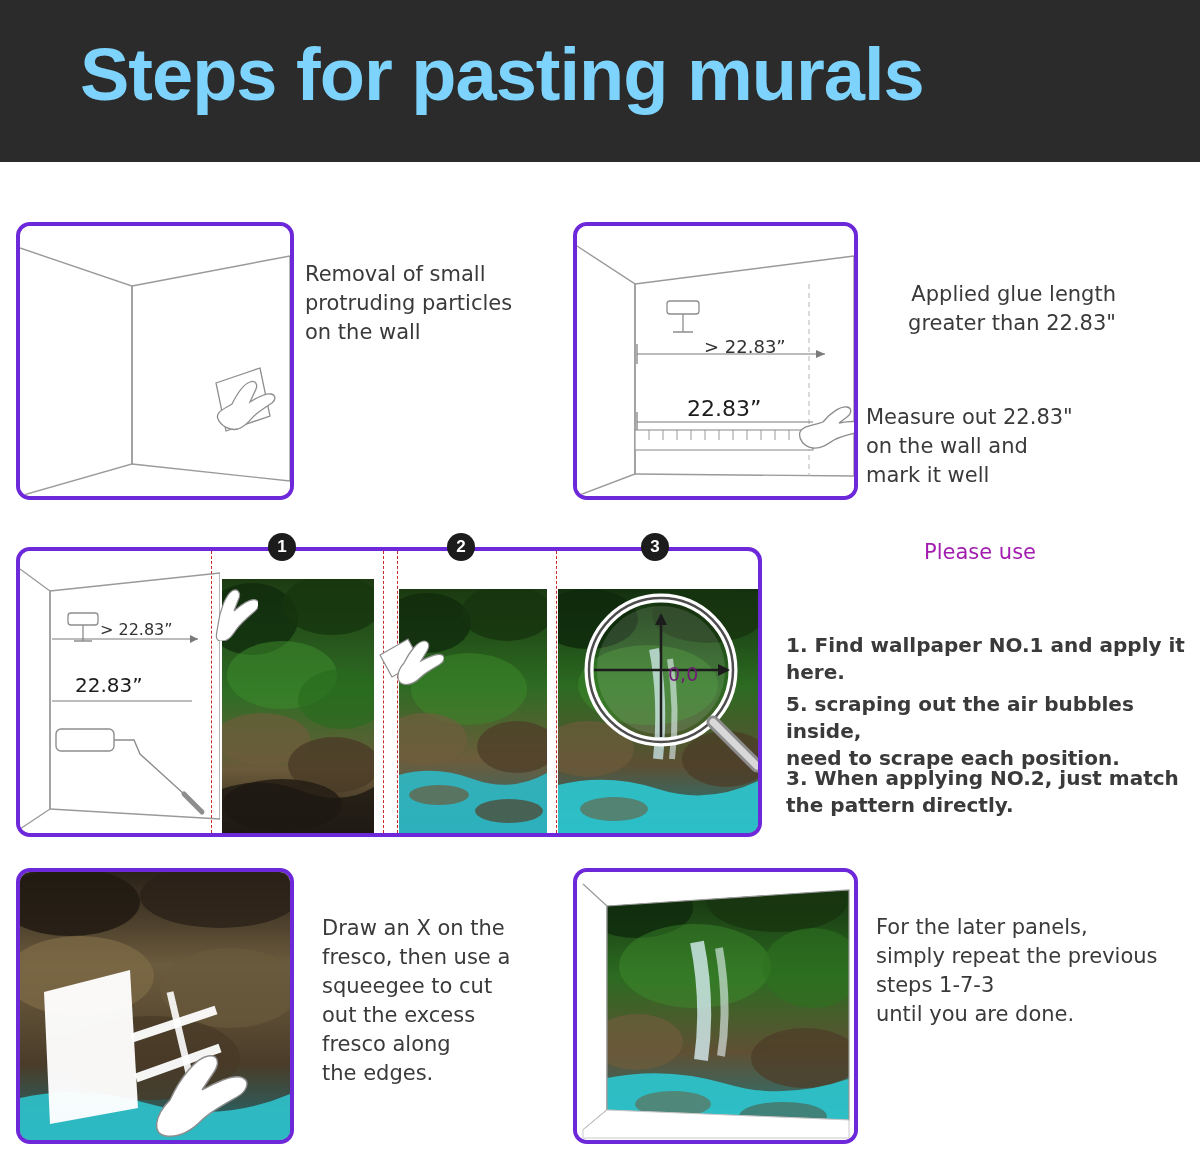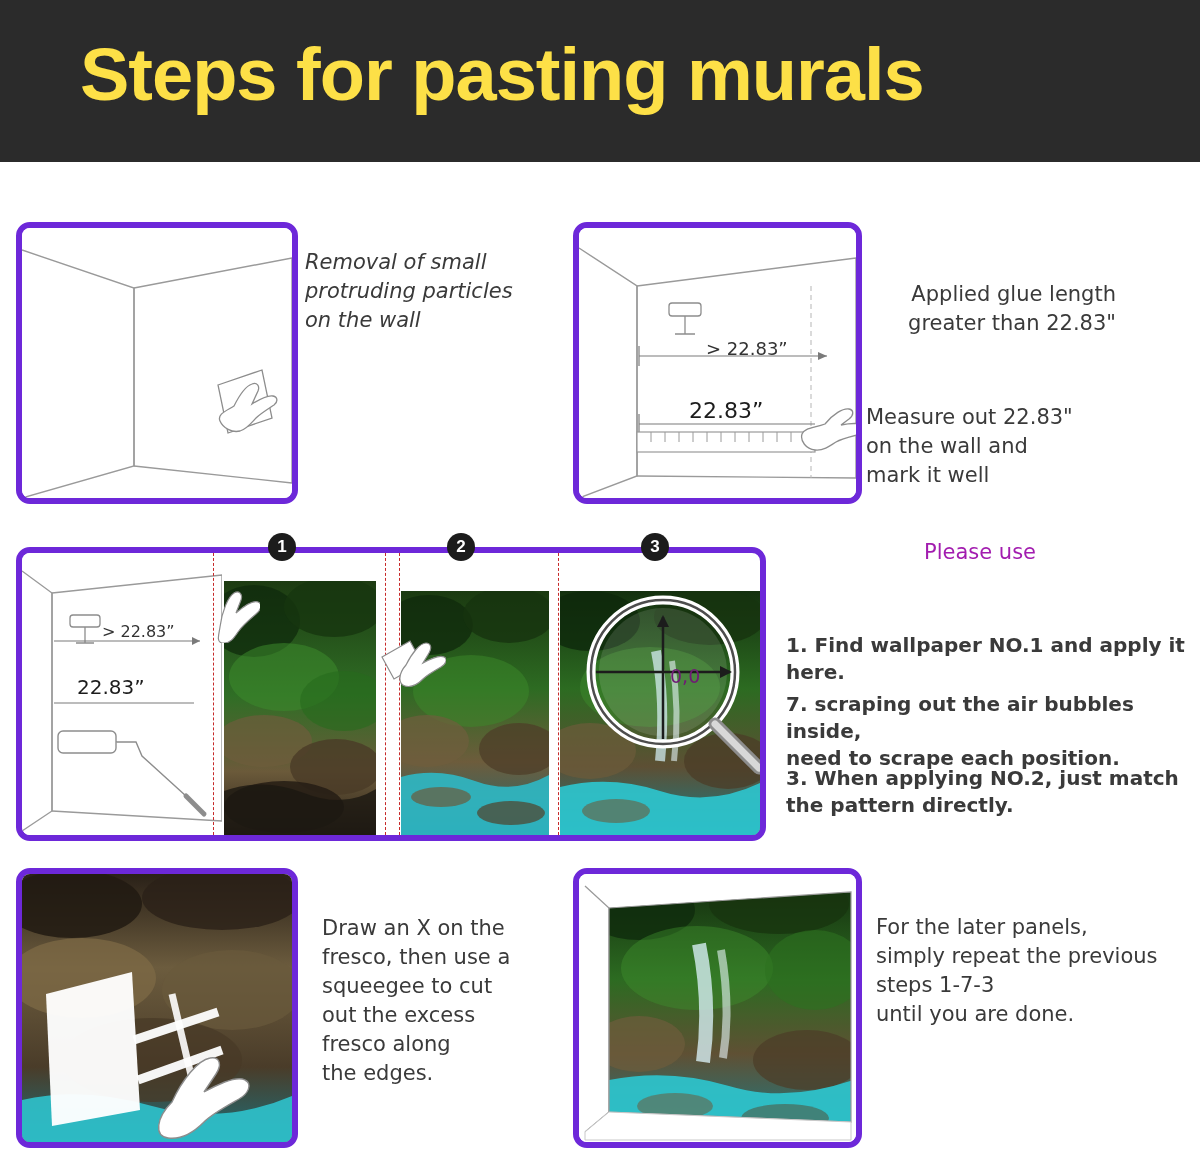--- a/index.html
+++ b/index.html
@@ -23,30 +23,30 @@
     width: 1200px;
     height: 162px;
     background: #2b2b2b;
   }
   .header-title {
     position: absolute;
     left: 80px;
     top: 32px;
     font-size: 74px;
     font-weight: bold;
-    color: #fde047;
+    color: #7dd3fc;
     font-family: "Liberation Sans", sans-serif;
     letter-spacing: -1px;
     white-space: nowrap;
   }
 
   
   .panel {
     position: absolute;
-    border: 6px solid #6d28d9;
+    border: 4px solid #6d28d9;
     border-radius: 14px;
     background: #ffffff;
     overflow: hidden;
   }
 
   .txt {
     position: absolute;
     font-size: 21px;
     line-height: 29px;
     color: #3a3a3a;
@@ -63,21 +63,21 @@
   
   #panel-3 { left: 16px; top: 547px; width: 738px; height: 282px; }
 
   
   #panel-4 { left: 16px; top: 868px; width: 270px; height: 268px; }
 
   
   #panel-5 { left: 573px; top: 868px; width: 277px; height: 268px; }
 
   
-  #text-1 { left: 305px; top: 248px; width: 250px; font-style: italic; }
+  #text-1 { left: 305px; top: 260px; width: 250px; }
   #text-2a { left: 866px; top: 280px; width: 250px; text-align: right; }
   #text-2b { left: 866px; top: 403px; width: 250px; }
   #text-4 { left: 322px; top: 914px; width: 230px; }
   #text-5 { left: 876px; top: 913px; width: 310px; }
 
   
   .r3-title {
     position: absolute;
     left: 770px;
     top: 538px;
@@ -323,21 +323,21 @@
 </div>
 
 <div class="step-marker" id="marker-1">1</div>
 <div class="step-marker" id="marker-2">2</div>
 <div class="step-marker" id="marker-3">3</div>
 
 <div class="r3-title">
   <span>Please use</span><br>
 </div>
 <div class="r3-item" id="r3-1">1. Find wallpaper NO.1 and apply it here.</div>
-<div class="r3-item" id="r3-2">7. scraping out the air bubbles inside,
+<div class="r3-item" id="r3-2">5. scraping out the air bubbles inside,
 need to scrape each position.</div>
 <div class="r3-item" id="r3-3">3. When applying NO.2, just match
 the pattern directly.</div>
 
 <div class="panel" id="panel-4">
   <svg width="270" height="268" viewBox="0 0 270 268">
     <defs>
       <linearGradient id="g4" x1="0" y1="0" x2="0" y2="1">
         <stop offset="0%" stop-color="#2a2118"></stop>
         <stop offset="35%" stop-color="#6c5c3e"></stop>

